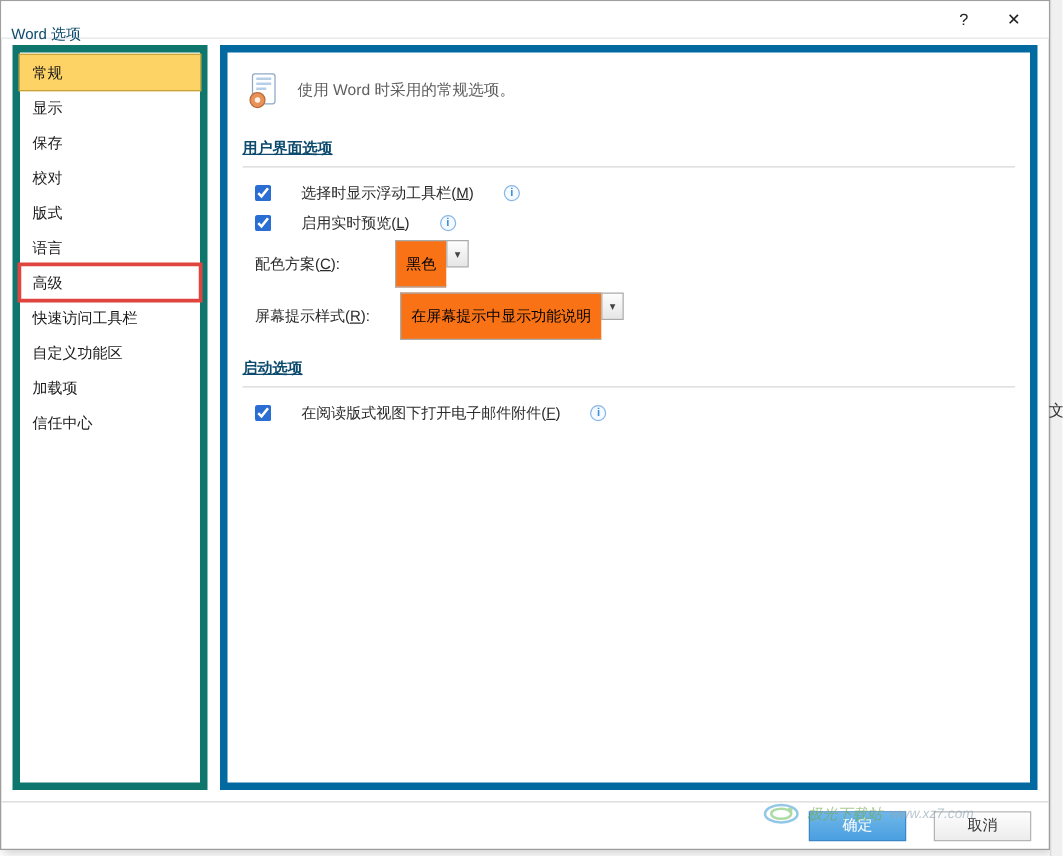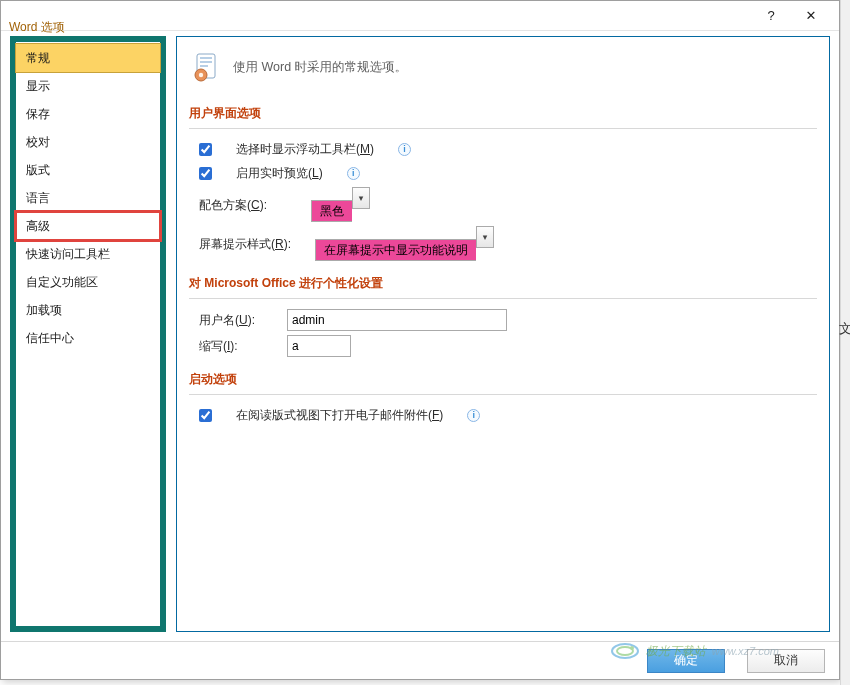--- a/index.html
+++ b/index.html
@@ -27,21 +27,21 @@
     height: 30px;
     display: flex;
     align-items: center;
     padding: 0 8px;
     background: #fff;
     border-bottom: 1px solid #e5e5e5;
   }
   .titlebar .title {
     flex: 1;
     font-size: 12px;
-    color: #a16207;
+    color: #0c4a6e;
     margin-top: 24px;
   }
   .titlebar .btn {
     width: 40px;
     height: 28px;
     display: flex;
     align-items: center;
     justify-content: center;
     font-family: "Segoe UI Symbol", sans-serif;
     font-size: 13px;
@@ -70,42 +70,43 @@
     background: #fcd364;
     border: 1px solid #c7a23a;
     margin: -1px;
   }
   .side-item.highlight-red {
     outline: 3px solid #e0443e;
     outline-offset: -1px;
   }
   .main {
     flex: 1;
-    border: 1px solid #0369a1;
+    border: 6px solid #0369a1;
     background: #fff;
     padding: 10px 12px;
     display: flex;
     flex-direction: column;
     gap: 8px;
     overflow: hidden;
   }
   .banner {
     display: flex;
     align-items: center;
     gap: 10px;
     padding: 4px 2px 10px 2px;
   }
   .banner svg { flex: 0 0 auto; }
   .banner-text { color: #5f5f5f; font-size: 12.5px; }
   .section-heading {
     font-weight: bold;
-    color: #c2410c;
+    color: #0c4a6e;
     padding: 4px 0 6px 0;
     border-bottom: 1px solid #d8d8d8;
     margin-bottom: 8px;
+    text-decoration: underline;
   }
   .row {
     display: flex;
     align-items: center;
     gap: 24px;
     padding: 2px 0 2px 10px;
     line-height: 20px;
   }
   .cb {
     width: 13px; height: 13px;
@@ -139,25 +140,24 @@
     padding: 2px 4px;
     height: 22px;
   }
   .dd-wrap {
     display: flex;
   }
   .dd-text {
     border: 1px solid #aaa;
     border-right: none;
     padding: 2px 8px;
-    height: 22px;
-    display: flex;
-    align-items: center;
-    background: #ec4899;
-    margin-top: 13px;
+    height: 38px;
+    display: flex;
+    align-items: center;
+    background: #f97316;
   }
   .dd-btn {
     width: 18px; height: 22px;
     border: 1px solid #aaa;
     background: linear-gradient(#fdfdfd,#e6e6e6);
     display: flex; align-items:center; justify-content:center;
     font-size: 9px; color:#444;
   }
   .footer {
     height: 38px;
@@ -293,37 +293,20 @@
           <span class="field-label">
             <span>屏幕提示样式(</span><u>R</u><span>):</span>
           </span>
           <div class="dd-wrap">
             <div class="dd-text" style="min-width:160px">在屏幕提示中显示功能说明</div>
             <div class="dd-btn">▾</div>
           </div>
         </div>
       </div>
 
-      <div>
-        <div class="section-heading">对 Microsoft Office 进行个性化设置</div>
-
-        <div class="row">
-          <span class="field-label" style="min-width:64px">
-            <span>用户名(</span><u>U</u><span>):</span>
-          </span>
-          <input type="text" style="width: 220px;" value="admin">
-        </div>
-
-        <div class="row">
-          <span class="field-label" style="min-width:64px">
-            <span>缩写(</span><u>I</u><span>):</span>
-          </span>
-          <input type="text" style="width: 64px;" value="a">
-        </div>
-      </div>
 
       <div>
         <div class="section-heading">启动选项</div>
 
         <div class="row">
           <input type="checkbox" class="cb" checked="" style="">
           <span class="lbl">
             <span>在阅读版式视图下打开电子邮件附件(</span><u>F</u><span>)</span>
           </span>
           <span class="help">i</span>

